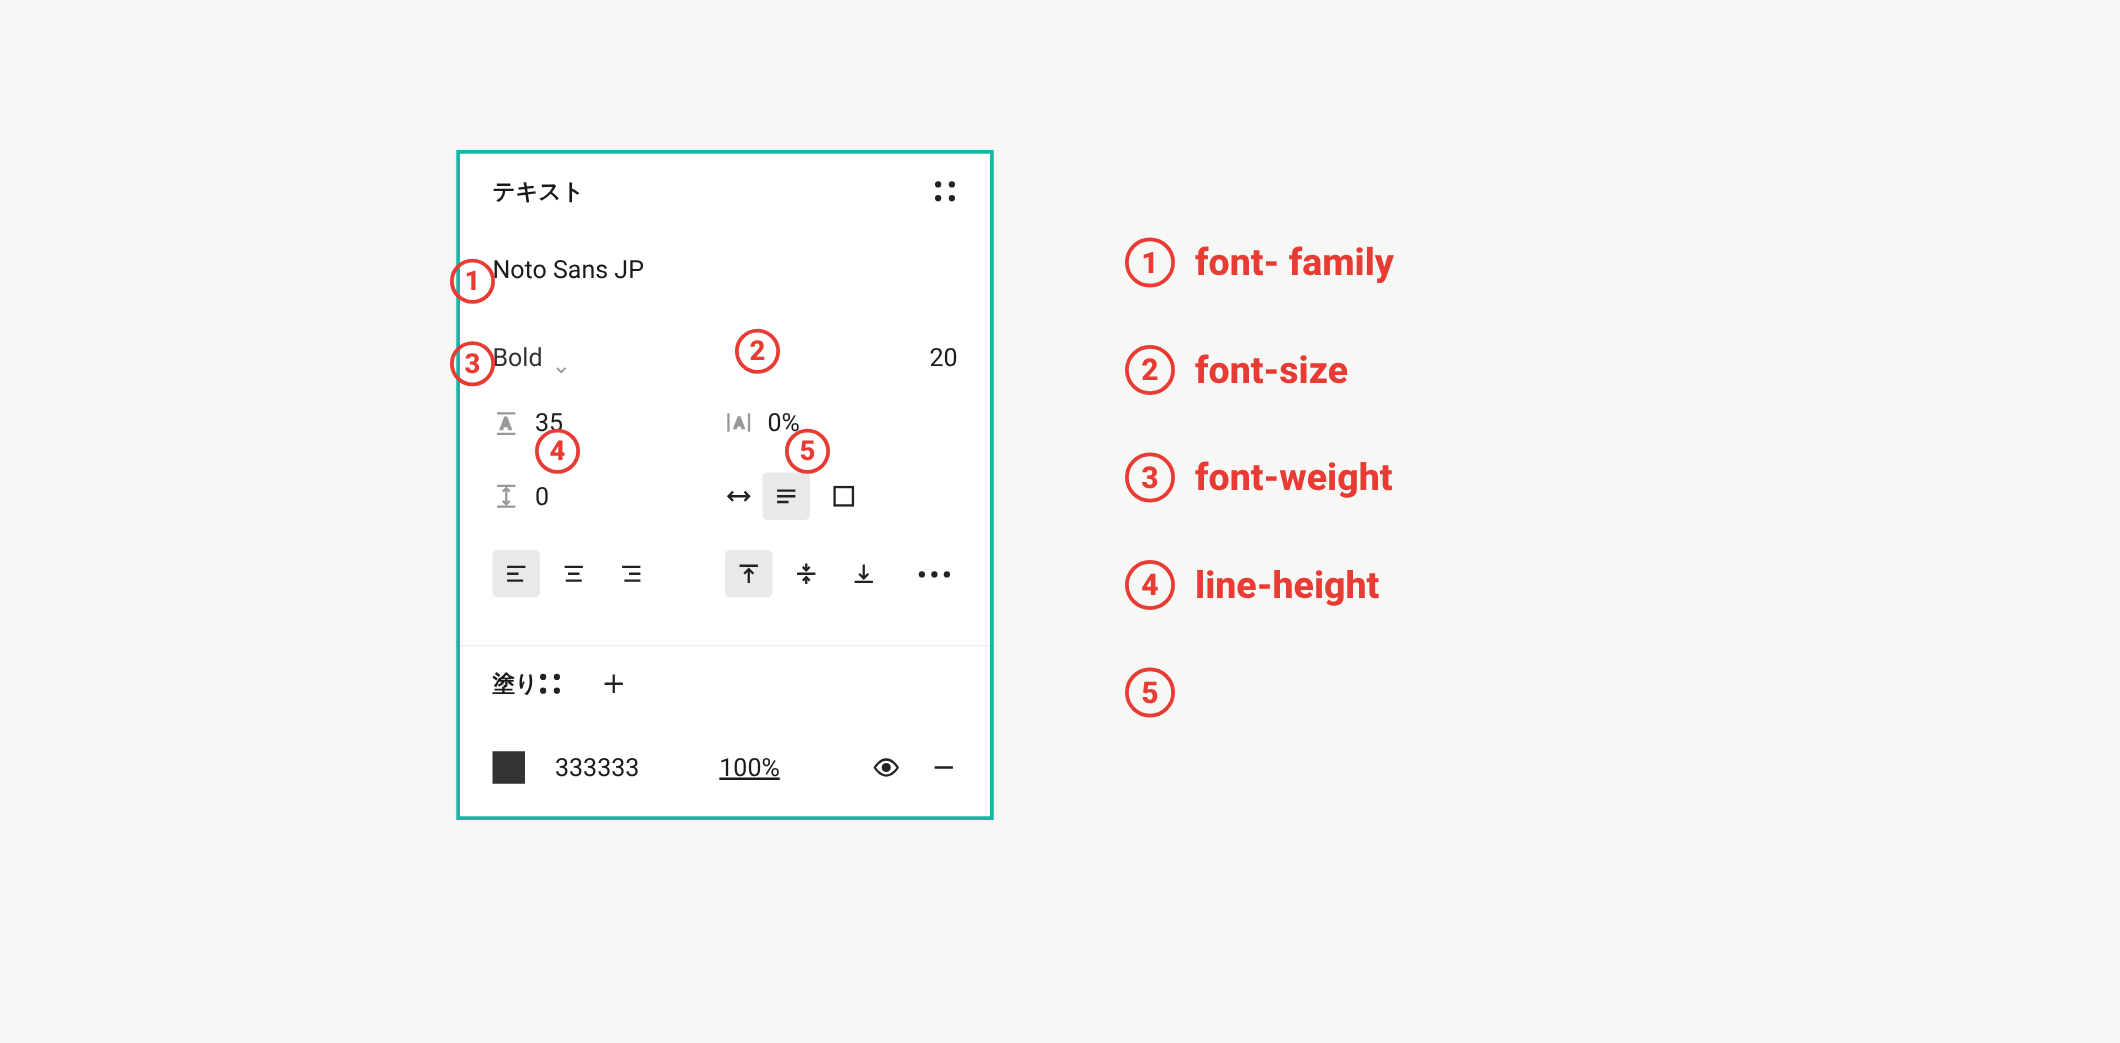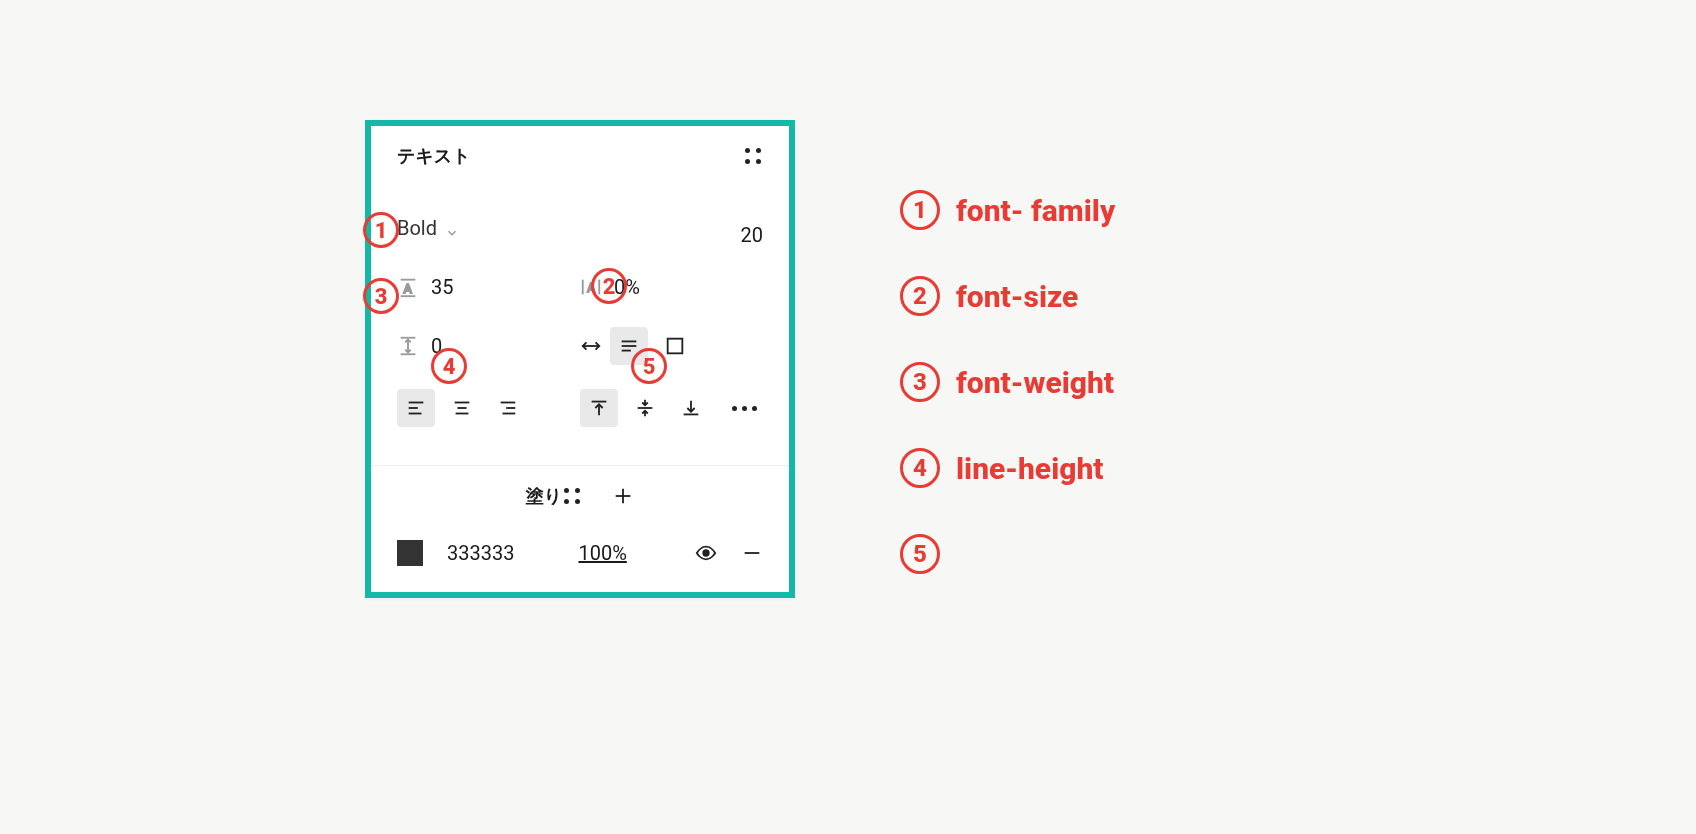--- a/index.html
+++ b/index.html
@@ -11,21 +11,21 @@
     position: relative;
     color: #1a1a1a;
   }
   .panel {
     position: absolute;
     left: 365px;
     top: 120px;
     width: 430px;
     background: #fff;
     box-shadow: 0 1px 4px rgba(0,0,0,0.05);
-    border: 6px solid #14b8a6;
+    border: 3px solid #14b8a6;
   }
   .section-header {
     display: flex;
     align-items: center;
     justify-content: space-between;
     padding: 18px 26px 8px 26px;
   }
   .section-title { font-size: 18px; font-weight: 700; }
   .handle-icon {
     display: flex;
@@ -41,41 +41,41 @@
   }
   .panel-body { padding: 0 26px 20px 26px; position: relative; }
   .row {
     display: flex;
     align-items: center;
     gap: 10px;
     margin-top: 22px;
   }
   .font-family-row { font-size: 20px; margin-top: 30px; }
   .weight-row { margin-top: 32px; display: flex; justify-content: space-between; font-size: 20px; }
-  .weight-select { display: flex; align-items: center; gap: 8px; color: #333; cursor: pointer; }
+  .weight-select { display: flex; align-items: flex-end; gap: 8px; color: #333; cursor: pointer; }
   .chev {
     width: 14px; height: 14px; display:inline-block;
   }
   .size-val { text-align: right; width: 60px; margin-top: 15px; }
   .metric-row { margin-top: 28px; display: flex; align-items:center; gap: 0; font-size: 20px; }
   .metric-cell { display: flex; align-items: center; gap: 12px; width: 50%; }
   .micon { width: 22px; height: 22px; display:inline-flex; align-items:center; justify-content:center; color:#777; }
   .btn-group { display: flex; gap: 8px; }
   .square-btn {
     width: 38px; height: 38px; display: inline-flex; align-items:center; justify-content:center;
     border-radius: 4px; background:#fff;
   }
   .square-btn.active { background: #e9e9e9; }
   .square-btn svg { width: 22px; height: 22px; }
   .more-icon { display:flex; gap:5px; align-items:center; justify-content:center; width:38px; }
   .more-icon span { width:5px; height:5px; background:#222; border-radius:50%; }
   .divider { height: 1px; background: #eee; margin-top:18px; }
   .fill-body { padding: 10px 26px 26px 26px; }
-  .fill-header { display:flex; align-items:center; justify-content:center; padding: 18px 26px 0 26px; font-family: Liberation Serif, serif; }
-  .fill-row { display:flex; align-items:center; gap: 24px; margin-top:22px; font-size:20px; }
+  .fill-header { display:flex; align-items:center; justify-content:flex-start; padding: 18px 26px 0 26px; font-family: Liberation Serif, serif; }
+  .fill-row { display:flex; align-items:center; gap: 24px; margin-top:32px; font-size:20px; }
   .swatch { width: 26px; height: 26px; background:#333333; }
   .eye, .minus, .plus { width:22px; height:22px; display:inline-flex; align-items:center; justify-content:center; }
 
   
   .badge {
     position: absolute;
     width: 36px; height: 36px;
     border: 3px solid #e73b33;
     border-radius: 50%;
     color: #e73b33;
@@ -119,20 +119,23 @@
         <span></span>
     </div>
   </div>
 
   <div class="panel-body">
 
     <div class="badge" style="left:-8px; top:4px;">
         <span>1</span>
       </div>
 
+    <div class="row font-family-row">
+      <span>Noto Sans JP</span>
+    </div>
 
     <div class="badge" style="left:-8px; top:70px;">
         <span>3</span>
       </div>
 
     <div class="badge" style="left:220px; top:60px;">
         <span>2</span>
       </div>
 
     <div class="weight-row">

